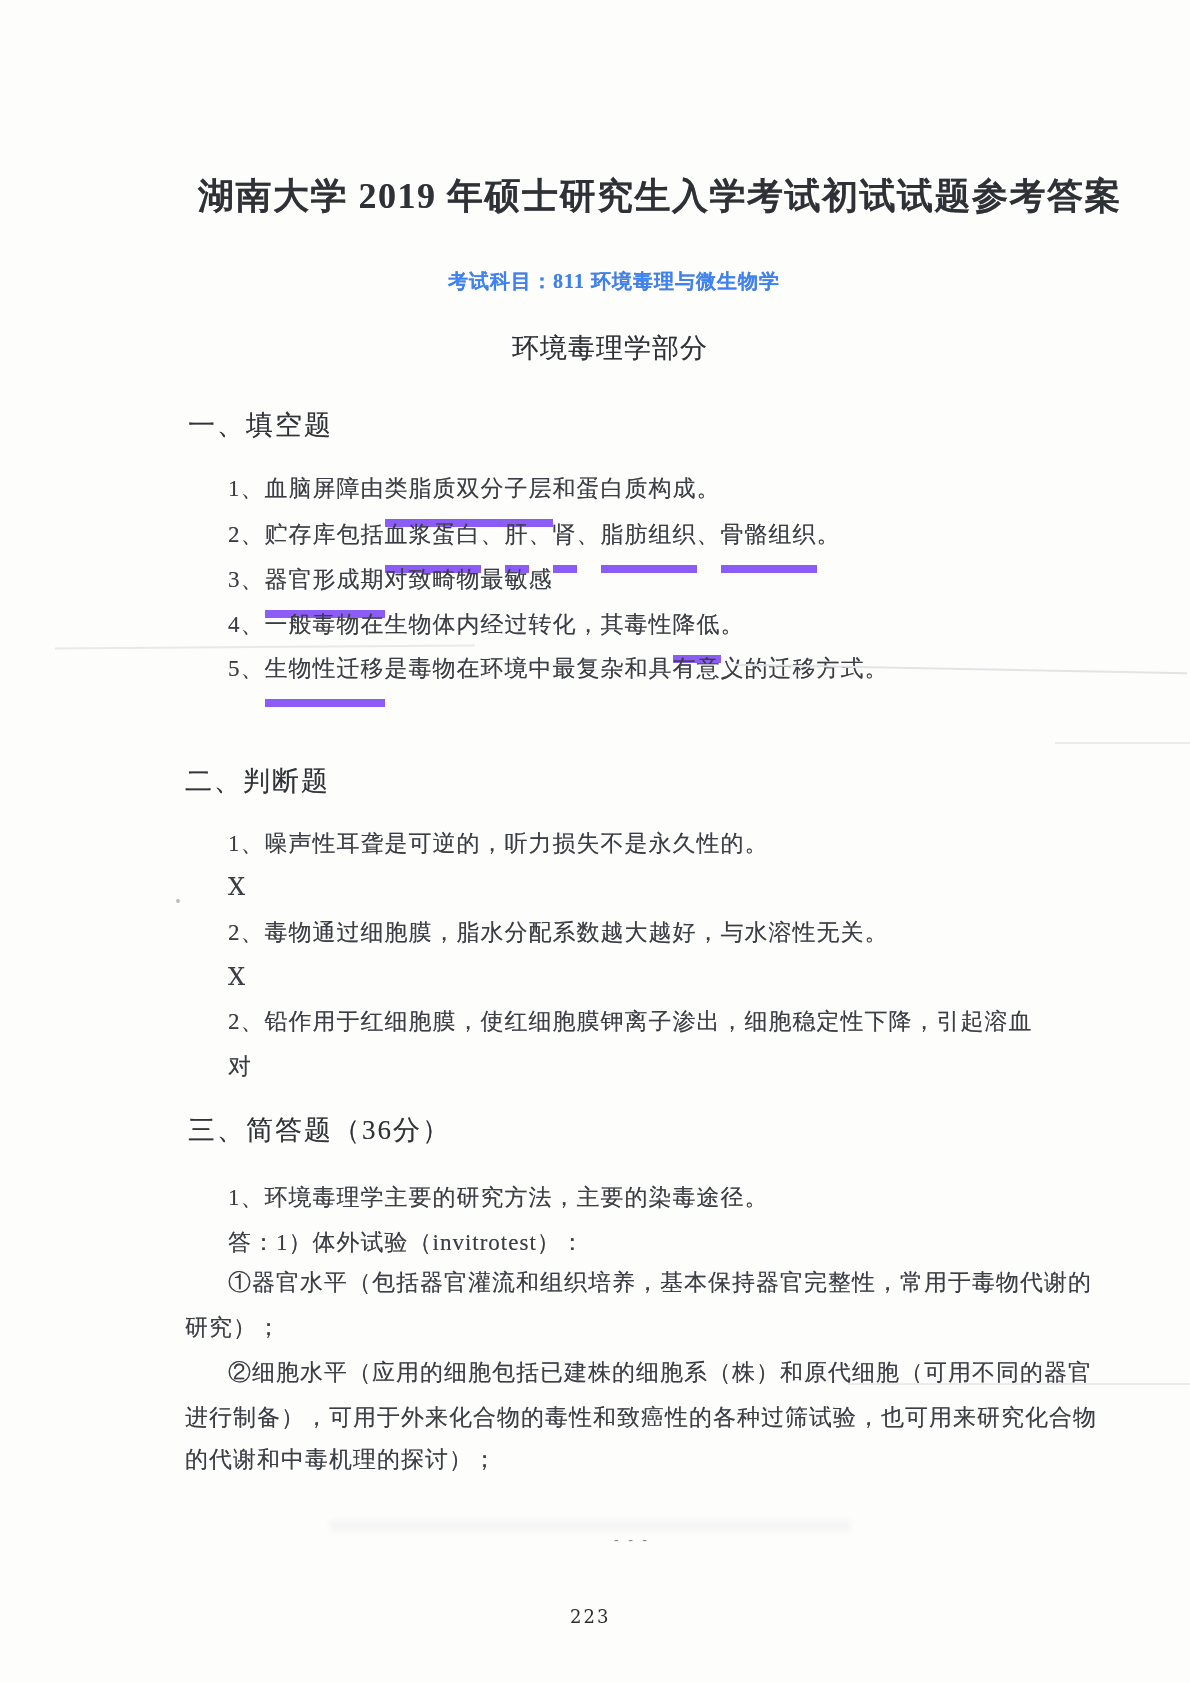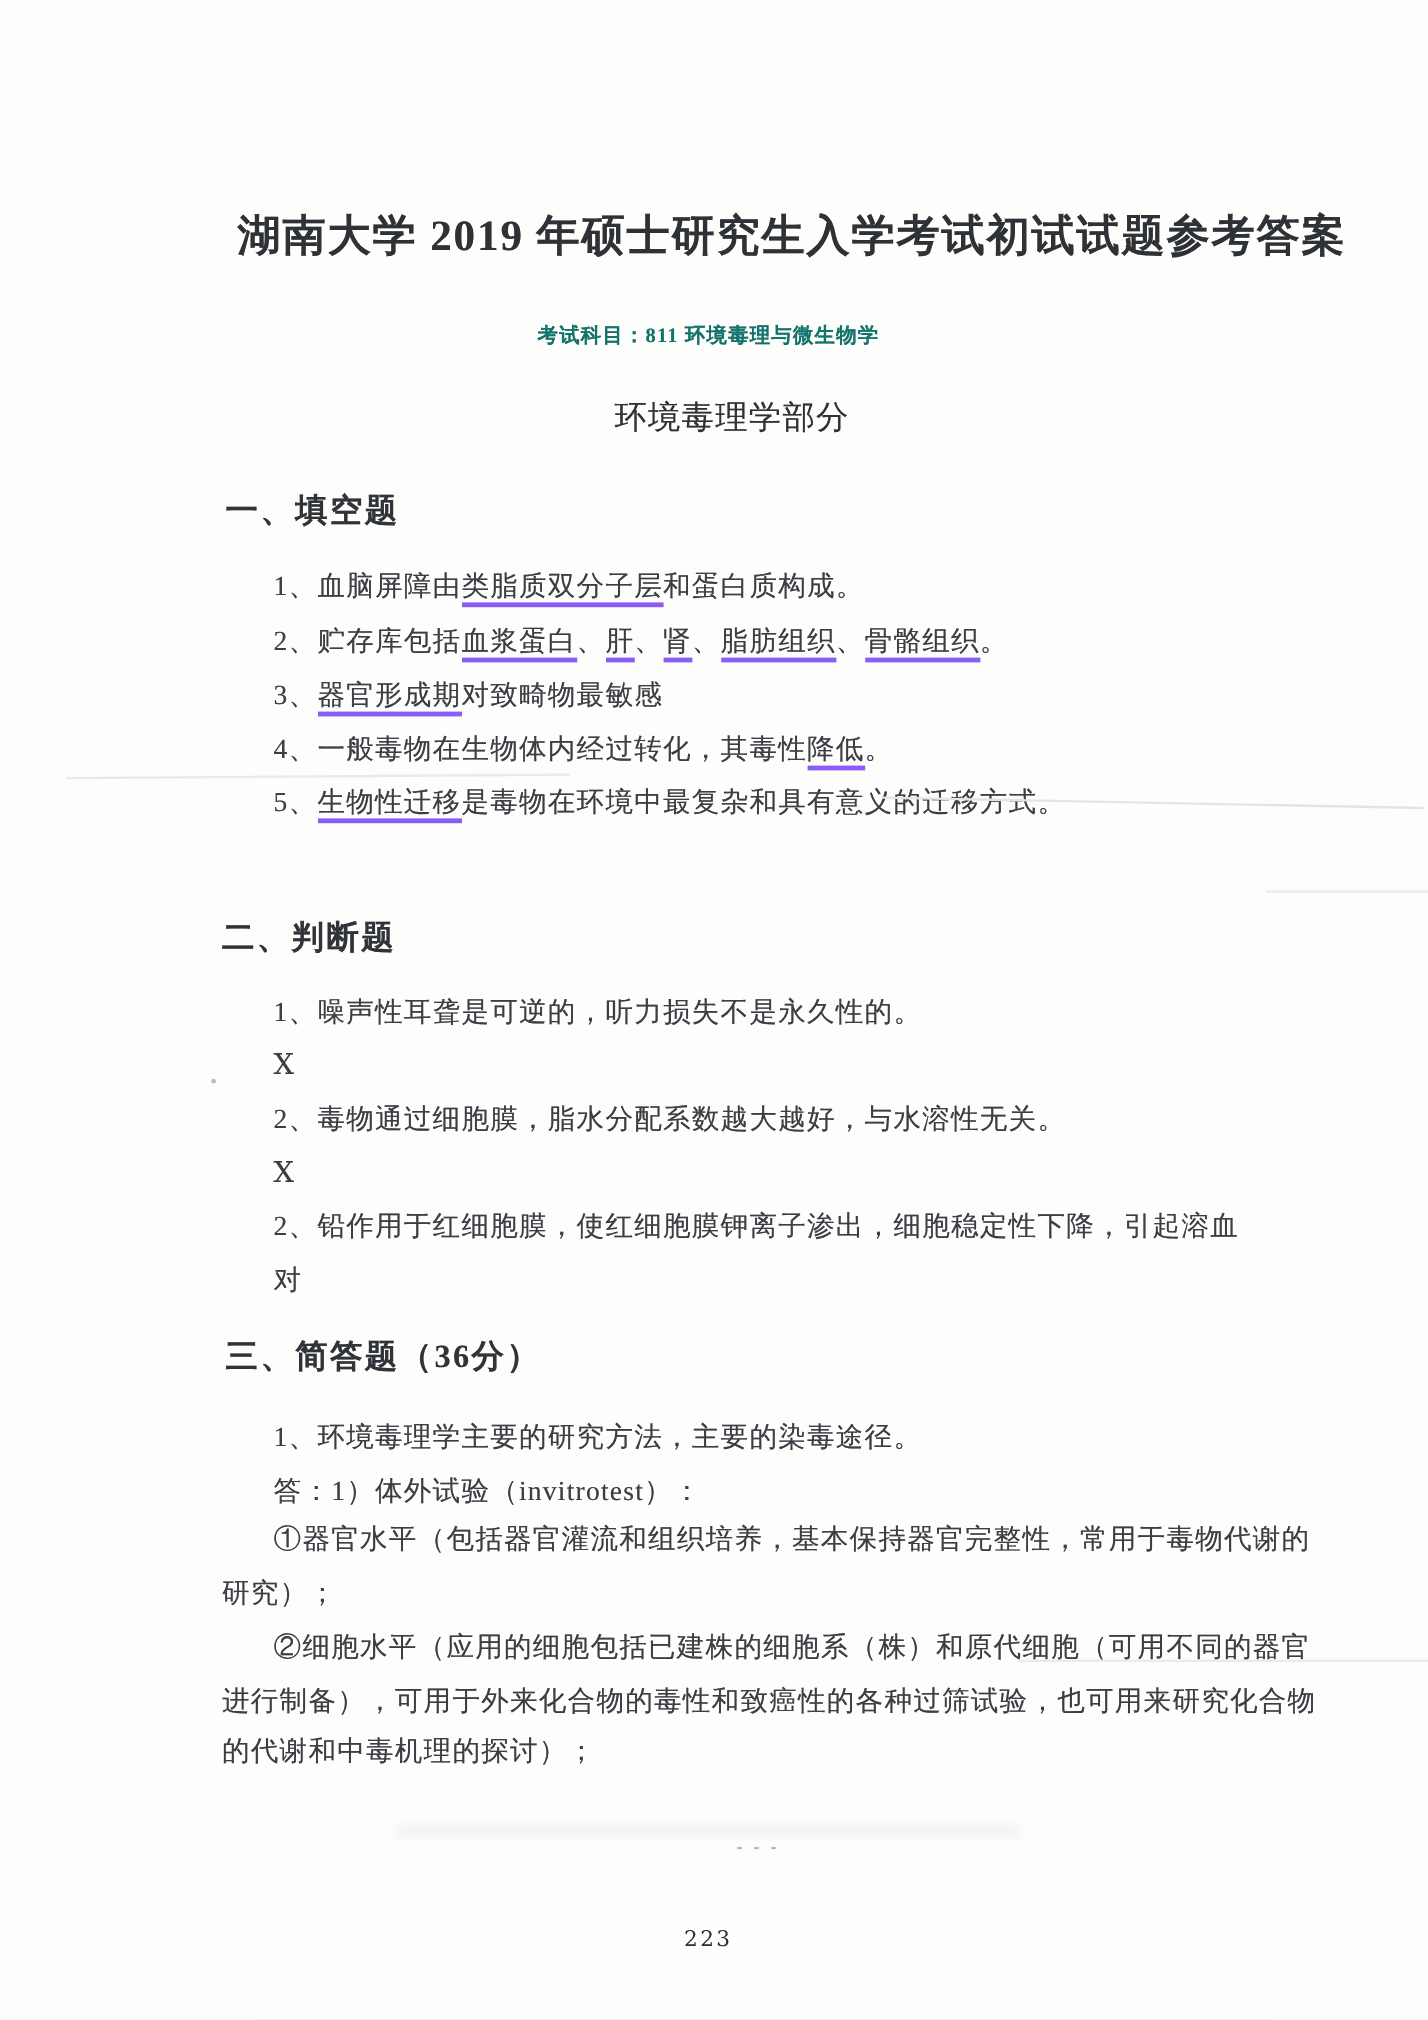--- a/index.html
+++ b/index.html
@@ -13,24 +13,24 @@
     color:#3b3e44;
   }
   .line {
     position:absolute;
     white-space:nowrap;
     font-size:23px;
     letter-spacing:1px;
     text-shadow:0 0 0.5px rgba(70,70,75,0.55);
   }
   .title   { font-size:36px; font-weight:700; letter-spacing:1.5px; color:#2e3135; }
-  .subtitle{ font-size:17px; font-weight:700; color:#0f766e; }
+  .subtitle{ font-size:20px; font-weight:700; color:#3b82f6; }
   .part    { font-size:27px; font-weight:400; color:#2f3237; }
-  .h       { font-size:27px; font-weight:700; letter-spacing:2px; color:#303338;text-align:right; }
-  .u       { border-bottom:4px solid #8b5cf6; padding-bottom:1px; }
+  .h       { font-size:27px; font-weight:400; letter-spacing:2px; color:#303338;text-align:right; }
+  .u       { border-bottom:8px solid #8b5cf6; padding-bottom:18px; }
   .mark    { font-size:24px; font-family:"DejaVu Serif",serif; }
   .dashes  { font-size:14px; color:#8b8b8b; letter-spacing:3px; text-shadow:none; }
   .pagenum { font-size:18px; color:#2d2d2d; letter-spacing:2px; font-family:"DejaVu Serif",serif; text-shadow:none; }
   .artifact{ position:absolute; pointer-events:none; }
 </style>
 </head>
 <body>
 
 <div class="page">
 

